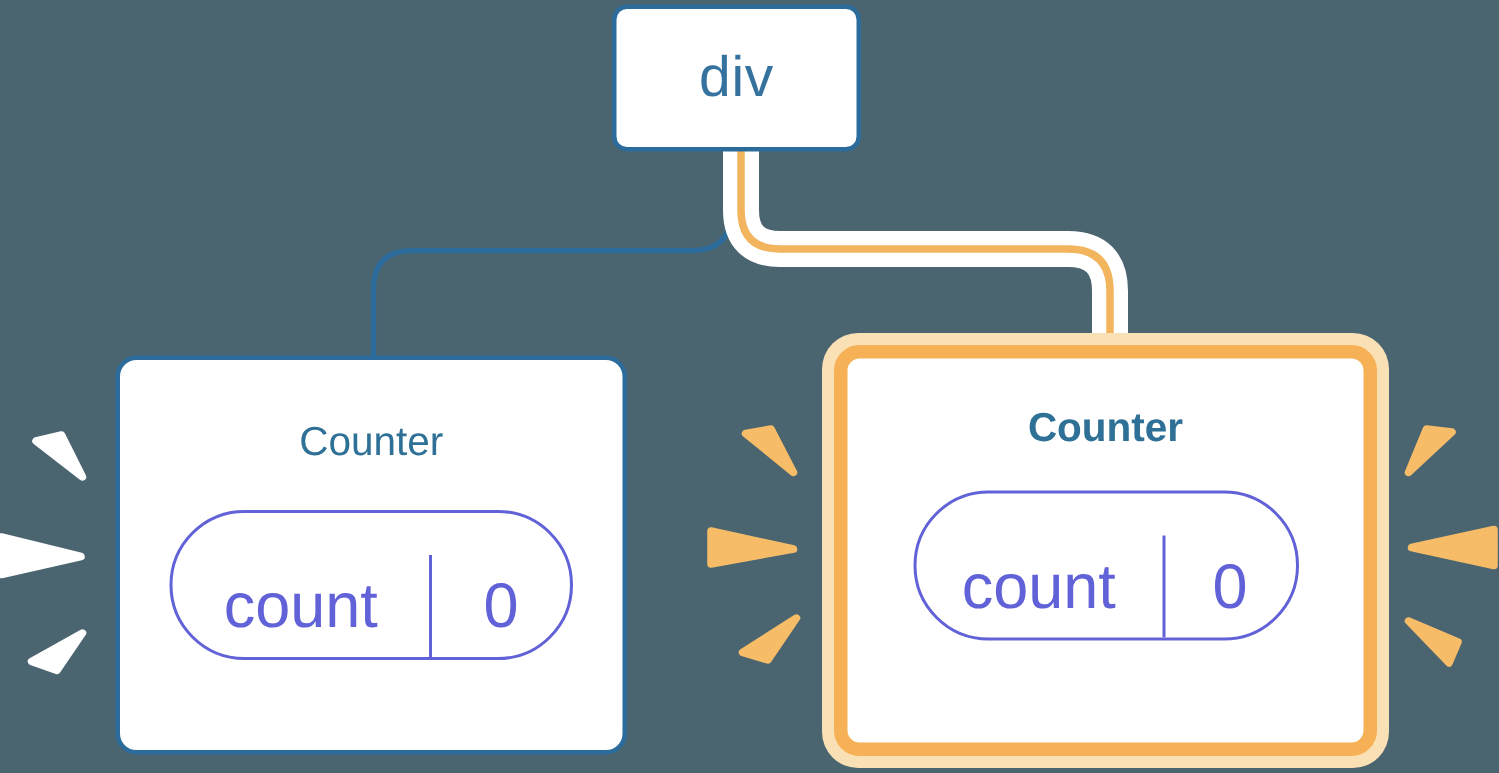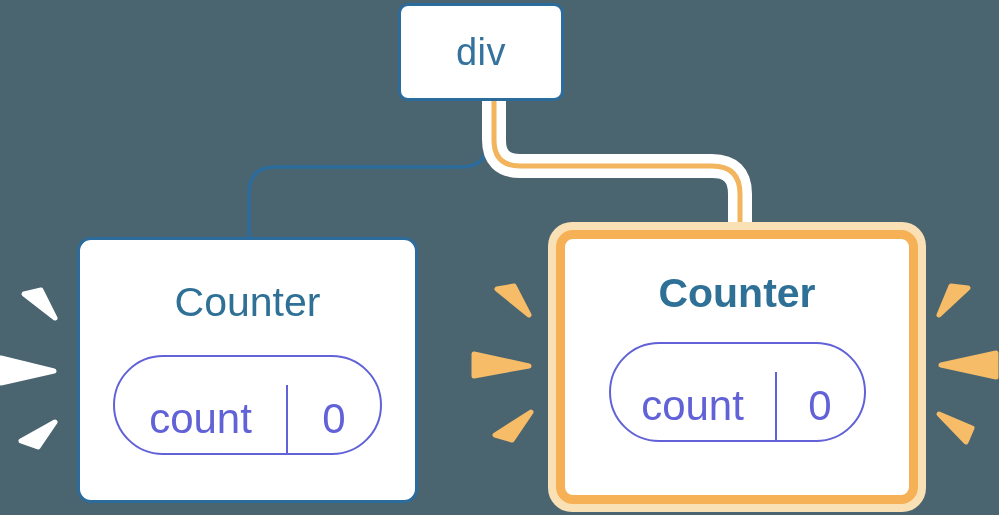--- a/index.html
+++ b/index.html
@@ -34,21 +34,21 @@
   }
   .node {
     position: absolute;
     z-index: 2;
     background: var(--node-bg);
     display: flex;
     flex-direction: column;
     align-items: center;
   }
   .root-node {
-    left: 398px; top: 3px;
+    left: 408px; top: 3px;
     width: 166px; height: 98px;
     border: 3.5px solid var(--blue);
     border-radius: 10px;
     justify-content: center;
   }
   .root-label {
     font-size: 38px;
     color: var(--div-text);
     letter-spacing: 0.5px;
   }
@@ -72,21 +72,21 @@
     width: 100%; height: 100%;
     background: var(--node-bg);
     border: 9px solid var(--orange-border);
     border-radius: 17px;
     display: flex;
     flex-direction: column;
     align-items: center;
     padding-top: 32px;
   }
   .counter-title {
-    font-size: 41px;
+    font-size: 27px;
     color: var(--blue-text);
     line-height: 1.1;
   }
   .counter-title.regular { font-weight: 400; }
   .counter-title.bold { font-weight: 700; }
   .state-pill {
     display: flex;
     margin-top: 30px;
     height: 100px;
     border: 2.5px solid var(--purple);

